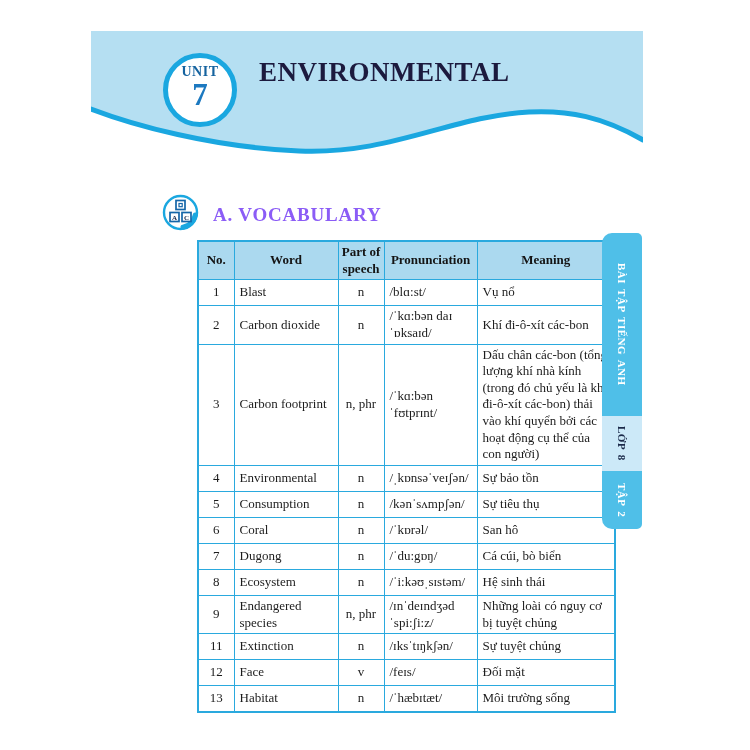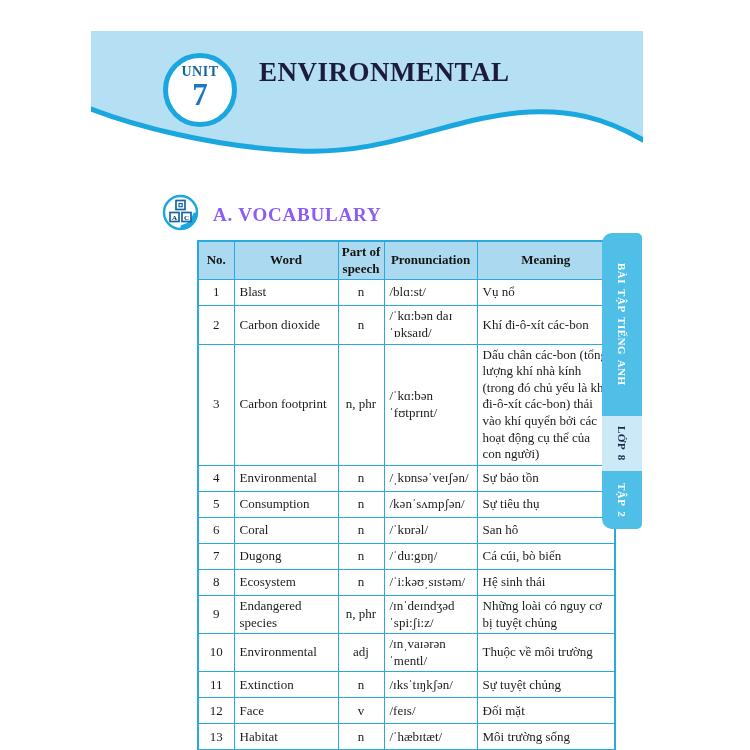--- a/index.html
+++ b/index.html
@@ -158,27 +158,20 @@
           <td class="c-meaning">Hệ sinh thái</td>
         </tr>
         <tr>
           <td class="c-no">9</td>
           <td class="c-word">Endangered species</td>
           <td class="c-pos">n, phr</td>
           <td class="c-pron">/ɪnˈdeɪndʒəd ˈspi:ʃi:z/</td>
           <td class="c-meaning">Những loài có nguy cơ bị tuyệt chủng</td>
         </tr>
         <tr>
-          <td class="c-no">10</td>
-          <td class="c-word">Environmental</td>
-          <td class="c-pos">adj</td>
-          <td class="c-pron">/ɪnˌvaɪərənˈmentl/</td>
-          <td class="c-meaning">Thuộc về môi trường</td>
-        </tr>
-        <tr>
           <td class="c-no">11</td>
           <td class="c-word">Extinction</td>
           <td class="c-pos">n</td>
           <td class="c-pron">/ɪksˈtɪŋkʃən/</td>
           <td class="c-meaning">Sự tuyệt chủng</td>
         </tr>
         <tr>
           <td class="c-no">12</td>
           <td class="c-word">Face</td>
           <td class="c-pos">v</td>

